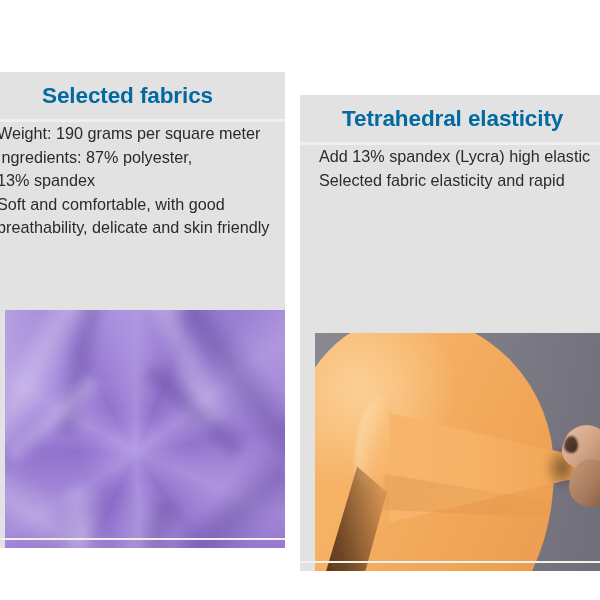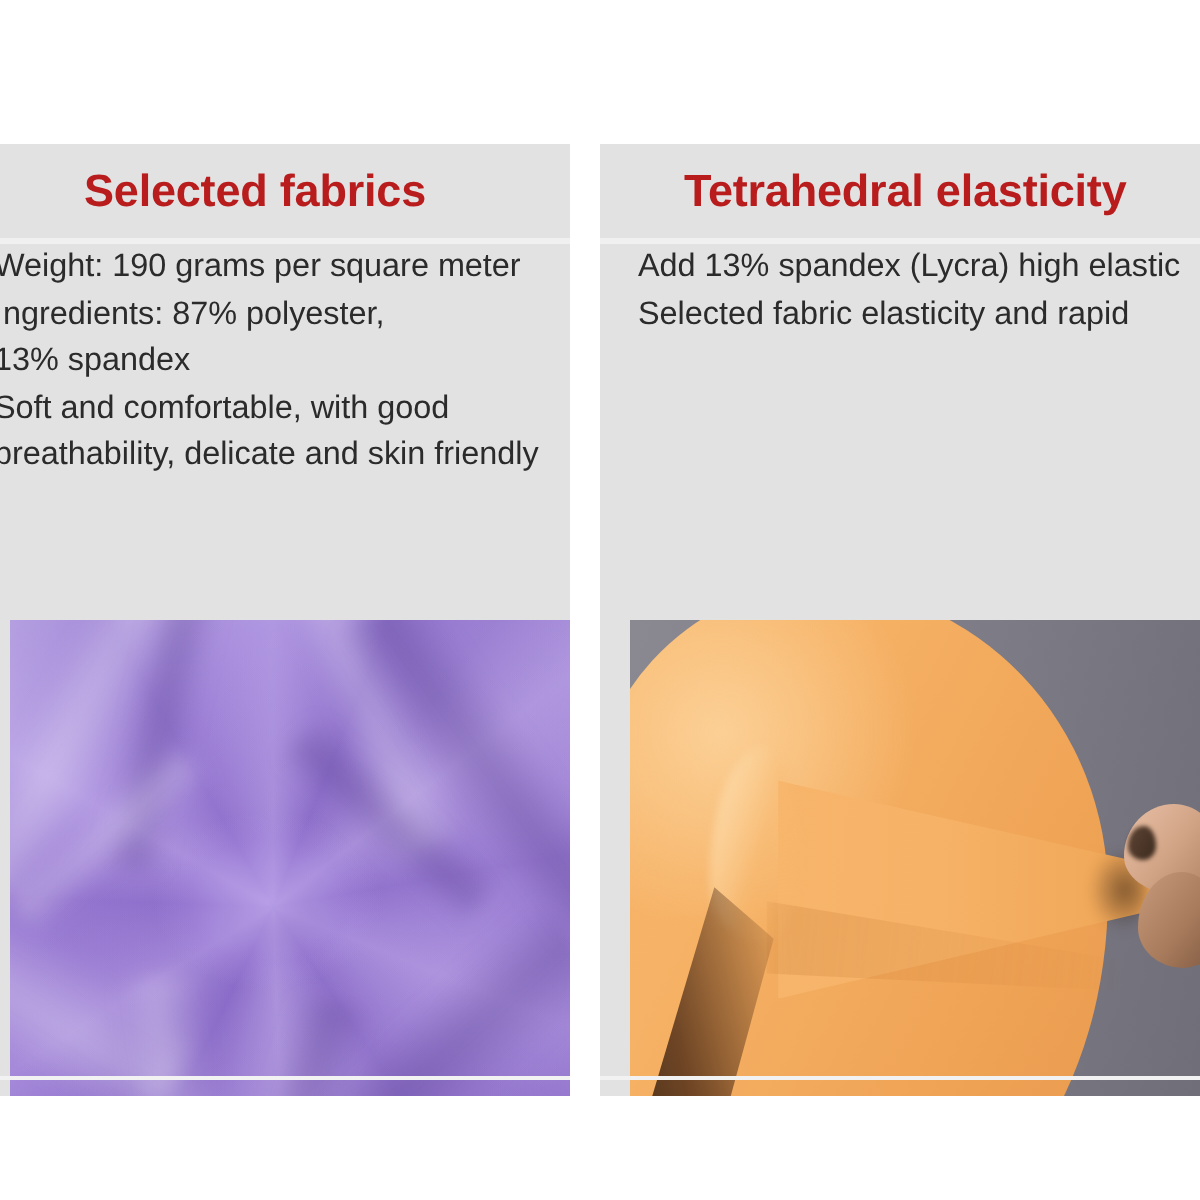--- a/index.html
+++ b/index.html
@@ -25,42 +25,42 @@
 
   
   .panel {
     position: absolute;
     top: 72px;
     height: 476px;
     background: #e2e2e2;
     overflow: hidden;
   }
   .panel-left  { left: 0px;   width: 285px; }
-  .panel-right { left: 300px; width: 300px; }
+  .panel-right { left: 300px; width: 300px; margin-top: 23px; }
 
   
   .panel-title-bar {
     position: absolute;
     left: 0;
     top: 0;
     width: 100%;
     height: 47px;
     background: #e2e2e2;
     box-sizing: border-box;
   }
   .panel-title {
     position: absolute;
     left: 0;
     top: 0;
     width: 100%;
     height: 47px;
     line-height: 47px;
     font-size: 22.5px;
     font-weight: bold;
-    color: #b91c1c;
+    color: #0369a1;
     letter-spacing: -0.1px;
     white-space: nowrap;
   }
   .panel-left .panel-title  { text-indent: 42px; }
   .panel-right .panel-title { text-indent: 42px; }
 
   
   .title-divider {
     position: absolute;
     left: 0;

